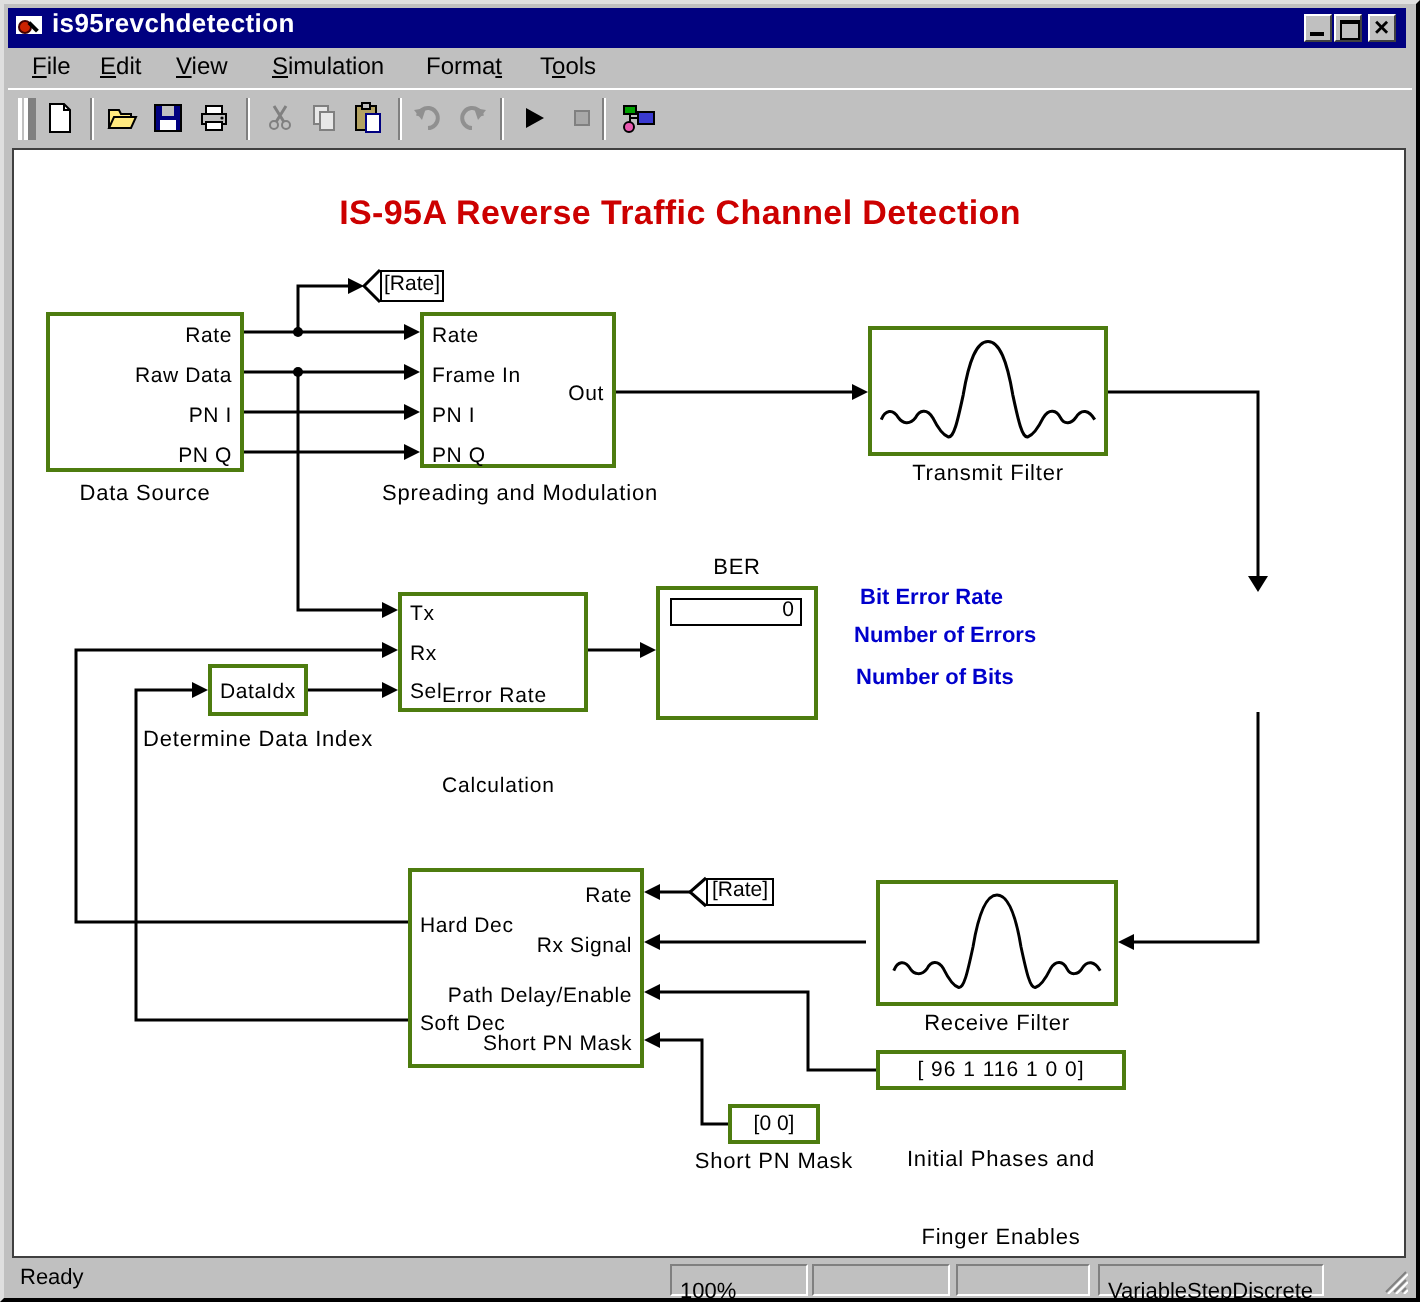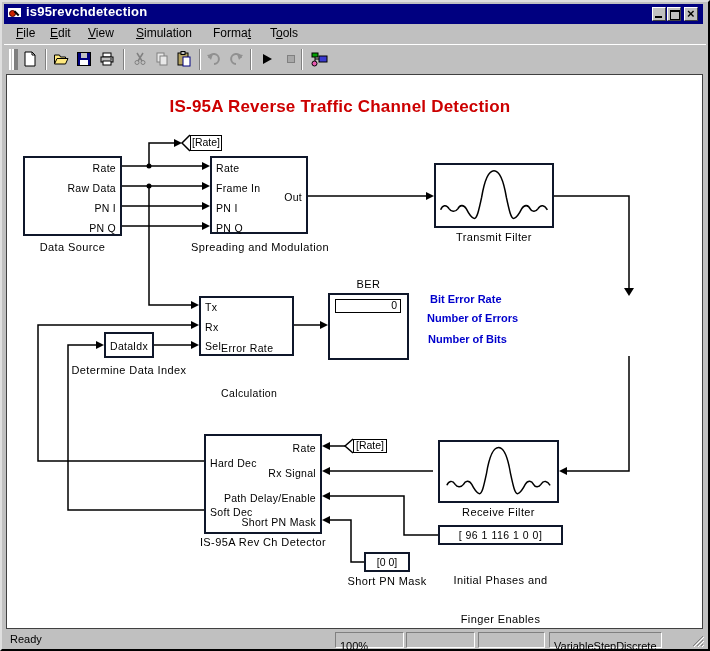--- a/index.html
+++ b/index.html
@@ -25,21 +25,21 @@
   .menu-item .key { text-decoration:underline; }
   
   .toolbar { position:absolute; left:2px; top:42px; width:702px; height:29px; background:#c0c0c0; border-top:1px solid #fff; }
   .tb-grip { position:absolute; left:5px; top:4px; width:7px; height:21px; border-left:2px solid #fff; border-right:2px solid #808080; }
   .tb-grip::before { content:""; position:absolute; left:1px; top:0; width:2px; height:21px; border-left:2px solid #fff; border-right:2px solid #808080; }
   .tb-sep { position:absolute; top:4px; width:2px; height:21px; border-left:1px solid #808080; border-right:1px solid #fff; }
   .tb-btn { position:absolute; top:3px; width:22px; height:22px; display:flex; align-items:center; justify-content:center; }
   
   .canvas { position:absolute; left:4px; top:72px; width:697px; height:555px; background:#fff; border:1px solid #404040; }
   .wires { position:absolute; left:0; top:0; }
-  .block { position:absolute; background:#fff; border:2px solid #0f172a; font-size:10.5px; color:#000; }
+  .block { position:absolute; background:#fff; border:2px solid #4d7c0f; font-size:10.5px; color:#000; }
   .plabel { position:absolute; white-space:pre; line-height:12px; letter-spacing:0.3px; }
   .pl { left:4px; } .pr { right:4px; text-align:right; }
   .blabel { position:absolute; text-align:center; font-size:11px; letter-spacing:0.4px; white-space:pre; color:#000; }
   .diagram-title { position:absolute; left:150px; top:22px; width:366px; text-align:center; font-size:17px; font-weight:bold; letter-spacing:0.2px; }
   .annot { position:absolute; font-size:11px; font-weight:bold; white-space:pre; }
   .tag { position:absolute; background:#fff; border:1.5px solid #000; text-align:center; font-size:10.5px; }
   .center-text { text-align:left; letter-spacing:0.4px; white-space:pre; }
   .disp-field { position:absolute; border:1.5px solid #000; background:#fff; font-size:10.5px; text-align:right; padding-right:3px; line-height:11px; }
   
   .statusbar { position:absolute; left:2px; top:629px; width:702px; height:18px; background:#c0c0c0; font-size:11px; }
@@ -263,21 +263,20 @@
     <div class="blabel" style="left:52px; top:289px; width:140px;">Determine Data Index</div>
 
     <div class="block" style="left:197px; top:359px; width:118px; height:100px;">
       <span class="plabel pr" style="top:6px">Rate</span>
       <span class="plabel pr" style="top:31px">Rx Signal</span>
       <span class="plabel pr" style="top:56px">Path Delay/Enable</span>
       <span class="plabel pr" style="top:80px">Short PN Mask</span>
       <span class="plabel pl" style="top:21px">Hard Dec</span>
       <span class="plabel pl" style="top:70px">Soft Dec</span>
     </div>
-    <div class="blabel" style="left:176px; top:461px; width:160px;">IS-95A Rev Ch Detector</div>
 
     <div class="tag" style="left:346px; top:364px; width:34px; height:14px; line-height:11px;">[Rate]</div>
 
     <div class="block" style="left:431px; top:365px; width:121px; height:63px;">
       <svg width="117" height="59" viewBox="0 0 120 64">
         <path d="M4,47 C6,42 10,41 13,46 C15,49 19,50 22,46 C24,42 28,41 31,46 C33,50 36,55 39,56 C42,57 44,48 47,34 C50,16 54,6 60,6 C66,6 70,16 73,34 C76,48 78,57 81,56 C84,55 87,50 89,46 C92,41 96,42 98,46 C100,50 104,49 106,46 C109,41 113,42 116,47" fill="none" stroke="#000" stroke-width="1.6"></path>
       </svg>
     </div>
     <div class="blabel" style="left:431px; top:431px; width:121px;">Receive Filter</div>
 

